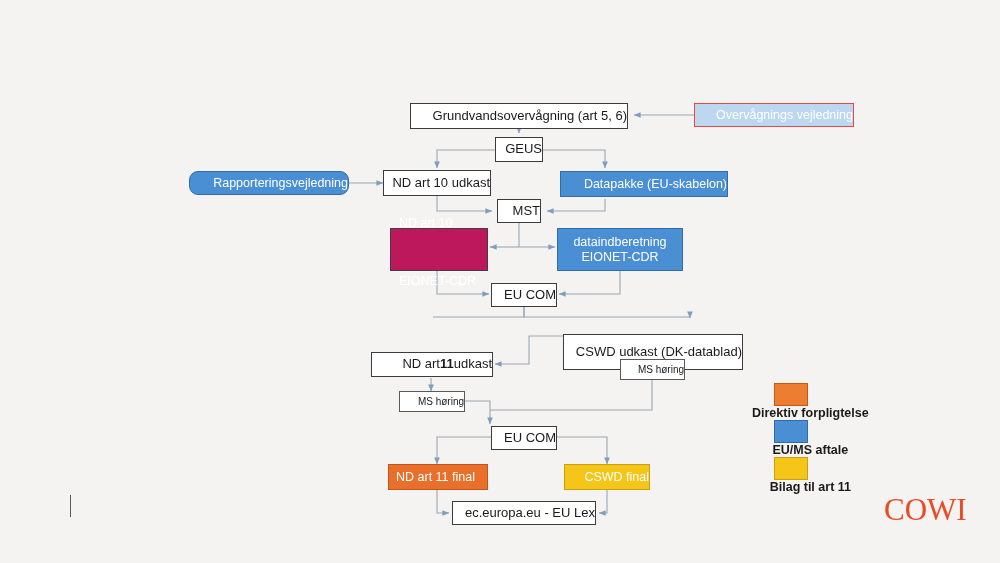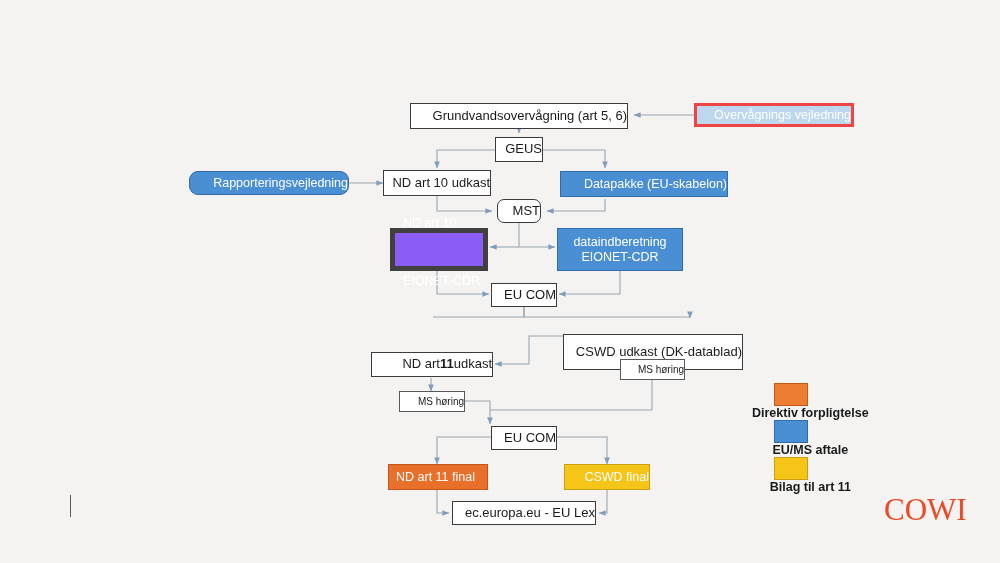--- a/index.html
+++ b/index.html
@@ -39,26 +39,26 @@
     color:#1a1a1a;
     font-size:10px;
   }
   .n-blue{
     background:#4a8fd4;
     border:1px solid #2f6ca8;
     color:#ffffff;
   }
   .n-blue-light{
     background:#bcd7ef;
-    border:3px solid #ef4444;
+    border:1px solid #ef4444;
     color:#ffffff;
   }
   .n-orange{
-    background:#8b5cf6;
-    border:5px solid #404040;
+    background:#be185d;
+    border:1px solid #404040;
     color:#ffffff;
     gap:44px;
   }
   .n-orange-dark{
     background:#e8702a;
     border:1px solid #c2551a;
     color:#ffffff;
   }
   .n-yellow{
     background:#f5c518;
@@ -167,21 +167,21 @@
   </div>
 
   <div class="node n-white" style="left:383px;top:170px;width:108px;height:26px;">
     <span>ND art 10 udkast</span>
   </div>
 
   <div class="node n-blue" style="left:560px;top:171px;width:168px;height:26px;font-size:12.5px;">
     <span>Datapakke (EU-skabelon)</span>
   </div>
 
-  <div class="node n-white" style="left:497px;top:199px;width:44px;height:24px;border-radius:7px;">
+  <div class="node n-white" style="left:497px;top:199px;width:44px;height:24px;">
     <span>MST</span>
   </div>
 
   <div class="node n-orange multiline left-text" style="left:390px;top:228px;width:98px;height:43px;font-size:12.5px;">
     <span>ND art 10</span>
     <span>EIONET-CDR</span>
   </div>
 
   <div class="node n-blue multiline" style="left:557px;top:228px;width:126px;height:43px;font-size:12.5px;">
     <span>dataindberetning</span>

